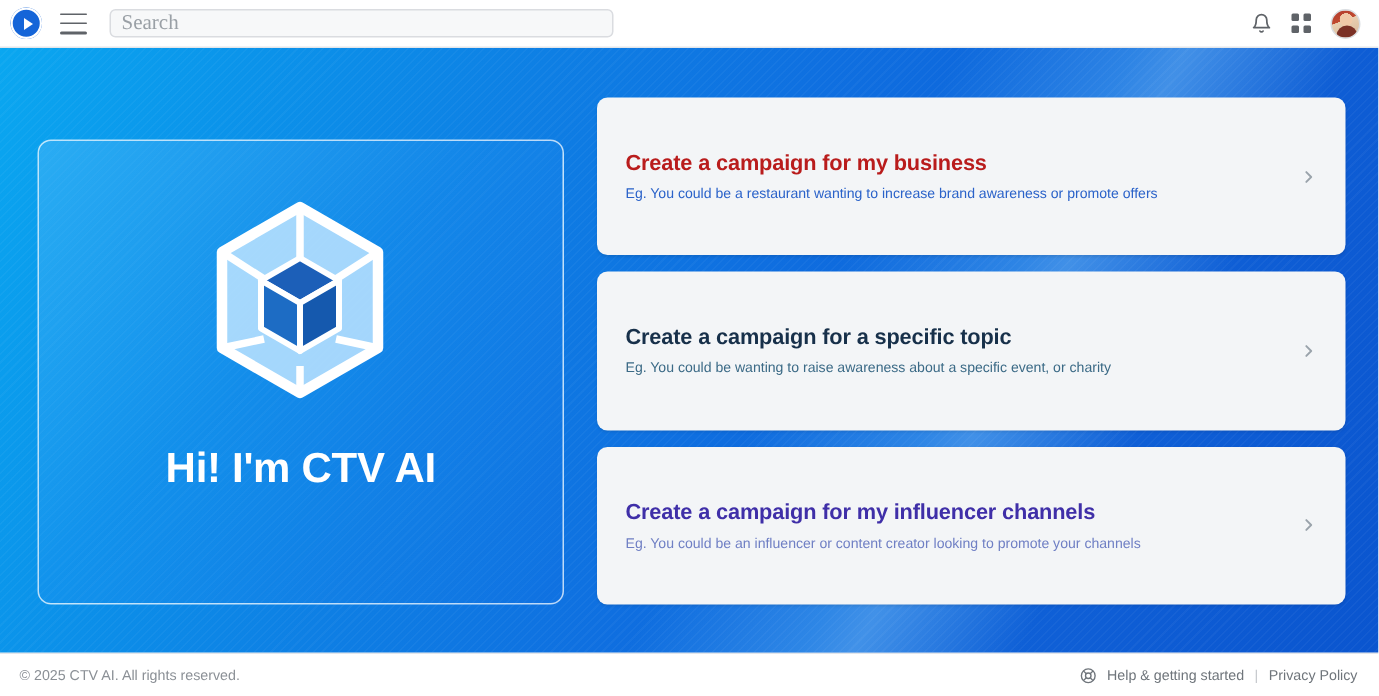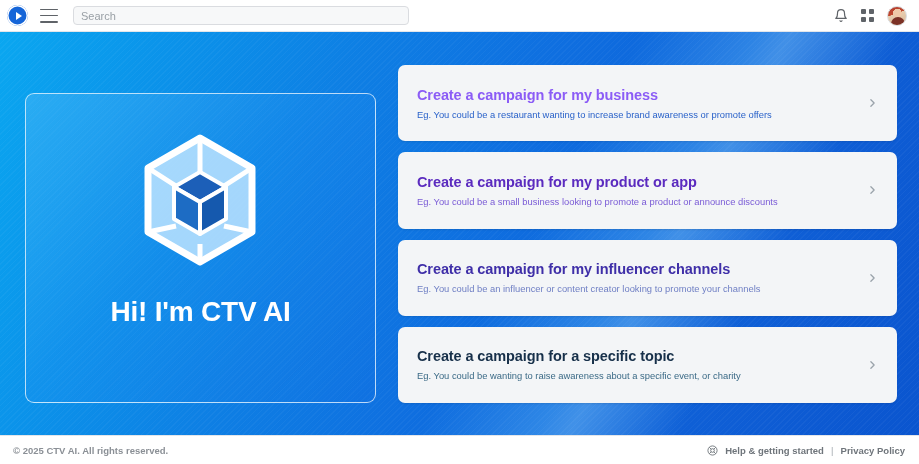--- a/index.html
+++ b/index.html
@@ -65,22 +65,22 @@
     background: #f7f8f9;
     border: 1px solid #dadce0;
     border-radius: 4px;
     display: flex;
     align-items: center;
     padding: 0 7px;
     flex: 0 0 336px;
   }
   .search-box input {
     border: none; outline: none; background: transparent;
-    font-family: Liberation Sans, sans-serif;
-    font-size: 11px; color: #3c4043; width: 100%;
+    font-family: Liberation Serif, serif;
+    font-size: 14px; color: #3c4043; width: 100%;
   }
   .search-box input::placeholder { color: #9aa0a6; }
   .header-spacer { flex: 1 1 auto; }
   .header-icons { display: flex; align-items: center; gap: 13px; padding-right: 4px; }
   .icon-btn { cursor: pointer; display: flex; align-items: center; justify-content: center; }
   .grid-icon {
     width: 13px; height: 13px;
     display: grid; grid-template-columns: 1fr 1fr; grid-template-rows: 1fr 1fr;
     gap: 2.5px;
   }
@@ -203,41 +203,40 @@
     white-space: nowrap;
   }
   .chevron {
     flex: 0 0 auto;
     margin-left: 12px;
     color: #9aa3ab;
     display: flex; align-items: center;
   }
 
   
-  .card.theme-blue   .card-title { color: #8b5cf6; }
+  .card.theme-blue   .card-title { color: #b91c1c; }
   .card.theme-blue   .card-desc  { color: #2a62c9; }
   .card.theme-purple .card-title { color: #5b2bbf; }
   .card.theme-purple .card-desc  { color: #7a5bd6; }
   .card.theme-indigo .card-title { color: #3f2fa8; }
   .card.theme-indigo .card-desc  { color: #6f7fc4; }
   .card.theme-slate  .card-title { color: #17304a; }
   .card.theme-slate  .card-desc  { color: #3b6a86; }
 
   
   .footer {
     height: 29px;
     flex: 0 0 29px;
     background: #ffffff;
     display: flex;
     align-items: center;
     padding: 0 14px 0 13px;
     border-top: 1px solid #e3e6ea;
     font-size: 9.5px;
     color: #8b9096;
-    font-weight: bold;
   }
   .footer-right {
     margin-left: auto;
     display: flex; align-items: flex-start; gap: 7px;
     color: #6f757b;
   }
   .footer-link { cursor: pointer; color: #6f757b; }
   .footer-sep { color: #c4c8cc; }
   .help-icon { display: flex; align-items: center; }
 </style>
@@ -315,48 +314,37 @@
             <div class="card-title">Create a campaign for my business</div>
             <div class="card-desc">Eg. You could be a restaurant wanting to increase brand awareness or promote offers</div>
           </div>
           <span class="chevron">
             <svg width="13" height="20" viewBox="0 0 24 24" fill="none" stroke="currentColor" stroke-width="2.4" stroke-linecap="round" stroke-linejoin="round">
                 <polyline points="9 18 15 12 9 6"></polyline>
               </svg>
           </span>
         </div>
 
-        <div class="card theme-purple">
+
+        <div class="card theme-slate">
           <div class="card-text">
-            <div class="card-title">Create a campaign for my product or app</div>
-            <div class="card-desc">Eg. You could be a small business looking to promote a product or announce discounts</div>
+            <div class="card-title">Create a campaign for a specific topic</div>
+            <div class="card-desc">Eg. You could be wanting to raise awareness about a specific event, or charity</div>
           </div>
           <span class="chevron">
             <svg width="13" height="20" viewBox="0 0 24 24" fill="none" stroke="currentColor" stroke-width="2.4" stroke-linecap="round" stroke-linejoin="round">
                 <polyline points="9 18 15 12 9 6"></polyline>
               </svg>
           </span>
         </div>
 
         <div class="card theme-indigo">
           <div class="card-text">
             <div class="card-title">Create a campaign for my influencer channels</div>
             <div class="card-desc">Eg. You could be an influencer or content creator looking to promote your channels</div>
-          </div>
-          <span class="chevron">
-            <svg width="13" height="20" viewBox="0 0 24 24" fill="none" stroke="currentColor" stroke-width="2.4" stroke-linecap="round" stroke-linejoin="round">
-                <polyline points="9 18 15 12 9 6"></polyline>
-              </svg>
-          </span>
-        </div>
-
-        <div class="card theme-slate">
-          <div class="card-text">
-            <div class="card-title">Create a campaign for a specific topic</div>
-            <div class="card-desc">Eg. You could be wanting to raise awareness about a specific event, or charity</div>
           </div>
           <span class="chevron">
             <svg width="13" height="20" viewBox="0 0 24 24" fill="none" stroke="currentColor" stroke-width="2.4" stroke-linecap="round" stroke-linejoin="round">
                 <polyline points="9 18 15 12 9 6"></polyline>
               </svg>
           </span>
         </div>
 
       </div>
     </div>

